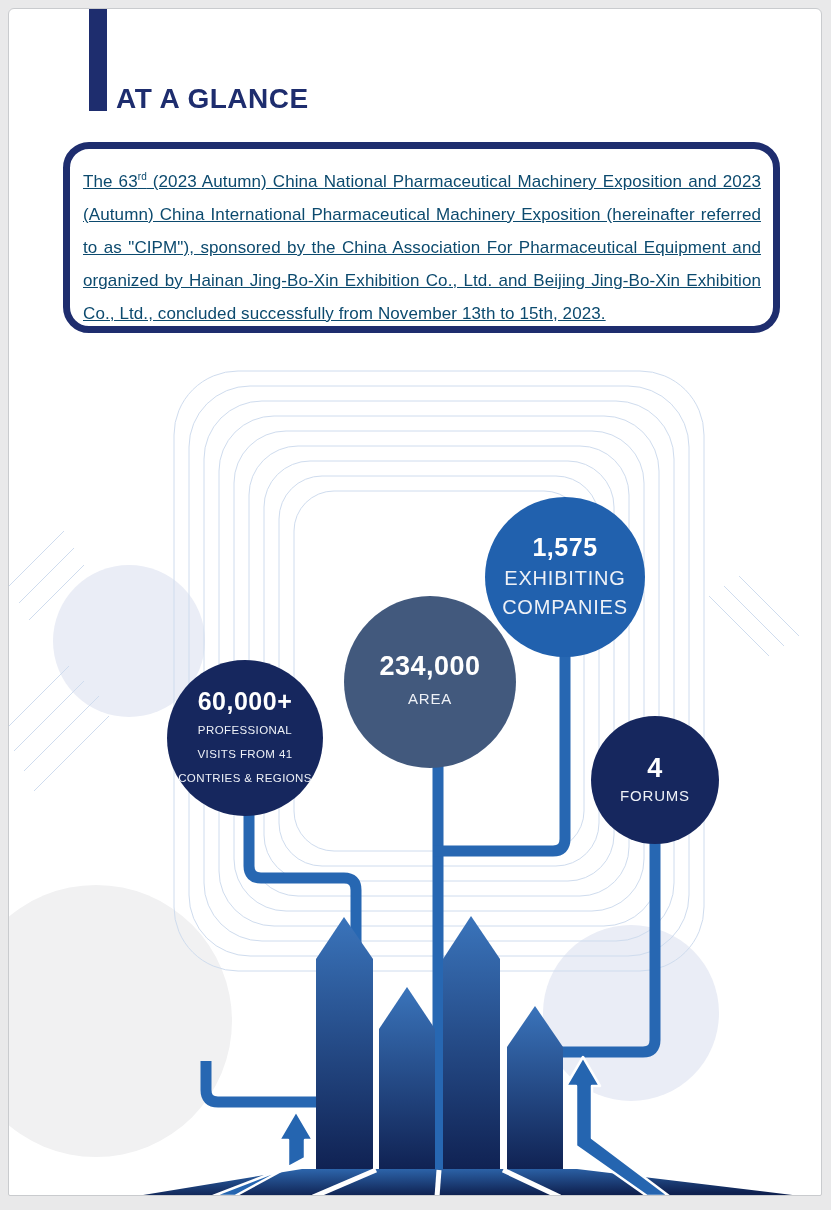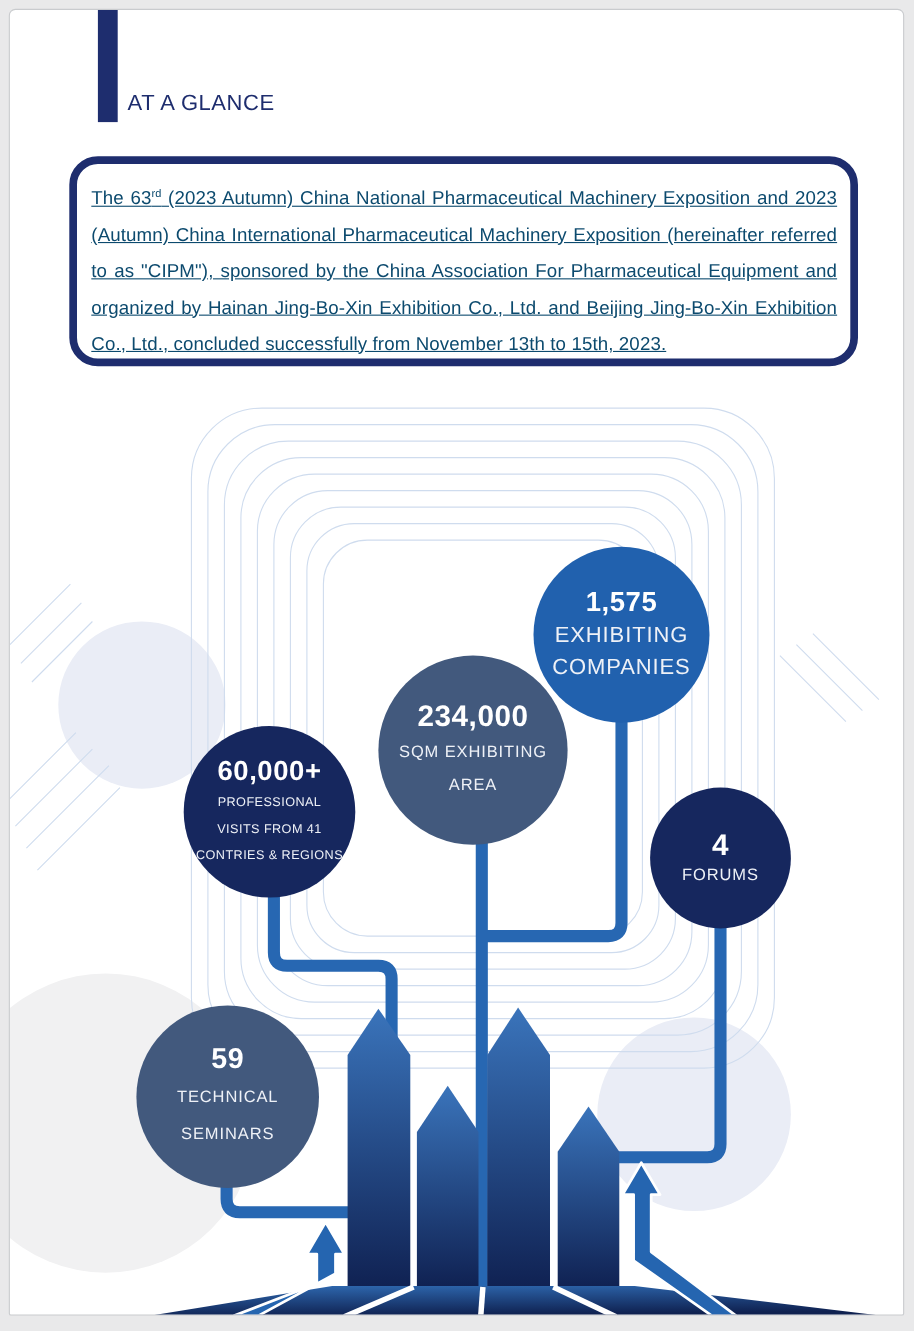--- a/index.html
+++ b/index.html
@@ -7,21 +7,21 @@
 
   .page {
     position:absolute; left:8px; top:8px; width:814px; height:1188px;
     background:#ffffff; border:1px solid #c9cbce; border-radius:6px 6px 2px 2px;
     overflow:hidden;
   }
 
   
   .accent-bar { position:absolute; left:80px; top:0; width:18px; height:102px; background:#1e2d6e; }
   .page-title {
-    position:absolute; left:107px; top:74px; font-size:20px; font-weight:normal;
+    position:absolute; left:107px; top:74px; font-size:28px; font-weight:bold;
     color:#1e2d6e; letter-spacing:0.5px;
   }
 
   
   .intro-box {
     position:absolute; left:54px; top:133px; width:717px; height:191px;
     border:7px solid #1e2d6e; border-radius:26px; background:#ffffff;
     padding:11px 12px 10px 13px;
   }
   .intro-text {
@@ -150,36 +150,30 @@
 
     <div class="stat-circle circle-companies">
       <div class="stat-value">1,575</div>
       <div class="stat-line">EXHIBITING</div>
       <div class="stat-line">COMPANIES</div>
     </div>
 
 
     <div class="stat-circle circle-area">
       <div class="stat-value">234,000</div>
-      <div class="stat-line">SQM EXHIBITING</div>
       <div class="stat-line">AREA</div>
     </div>
 
     <div class="stat-circle circle-visits">
       <div class="stat-value">60,000+</div>
       <div class="stat-line">PROFESSIONAL</div>
       <div class="stat-line">VISITS FROM 41</div>
       <div class="stat-line">CONTRIES &amp; REGIONS</div>
     </div>
 
     <div class="stat-circle circle-forums">
       <div class="stat-value">4</div>
       <div class="stat-line">FORUMS</div>
     </div>
 
-    <div class="stat-circle circle-seminars">
-      <div class="stat-value">59</div>
-      <div class="stat-line">TECHNICAL</div>
-      <div class="stat-line">SEMINARS</div>
-    </div>
 
   </div>
 </div>
 
 </body></html>

